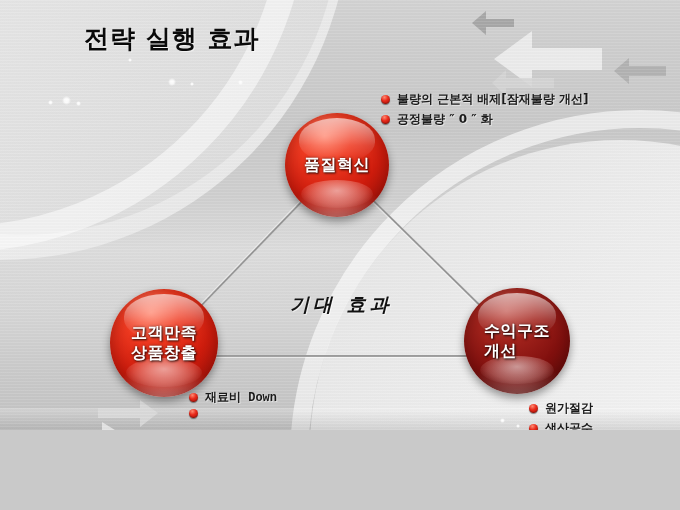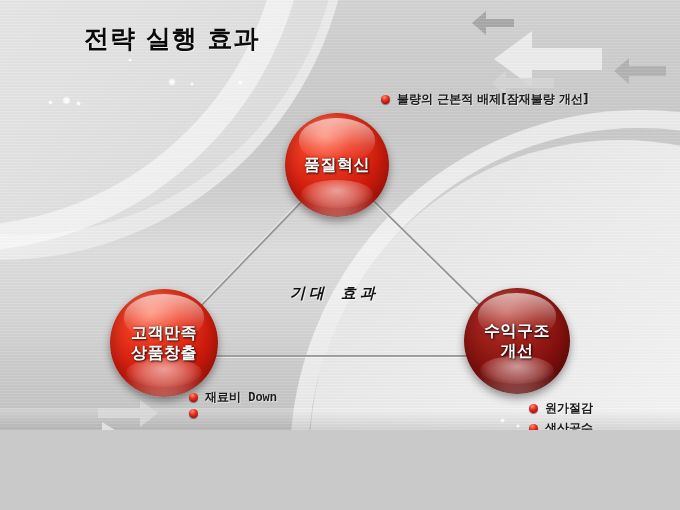--- a/index.html
+++ b/index.html
@@ -102,21 +102,21 @@
     background:linear-gradient(to bottom,#a9a9a9,#8d8d8d,#b6b6b6);
     height:2px; transform-origin:0 50%;
     box-shadow:0 1px 0 rgba(255,255,255,.5);
   }
 
   
   .sphere{
     position:absolute; border-radius:50%;
     z-index:6;
     display:flex; align-items:center; justify-content:center;
-    text-align:center;
+    text-align:left;
     box-shadow:0 4px 9px rgba(0,0,0,.38), inset 0 0 18px rgba(0,0,0,.25);
   }
   .sphere.bright{
     background:
       radial-gradient(circle at 50% 118%, rgba(255,255,255,.55) 0%, rgba(255,255,255,0) 42%),
       radial-gradient(circle at 38% 22%, #ff7b62 0%, #ef3a21 26%, #cf1c0d 58%, #8e0b06 100%);
   }
   .sphere.dark{
     background:
       radial-gradient(circle at 50% 118%, rgba(255,255,255,.42) 0%, rgba(255,255,255,0) 42%),
@@ -139,26 +139,25 @@
   .sphere-label{
     position:relative; z-index:2;
     color:#fff; font-weight:bold; font-size:16px; line-height:1.28;
     text-shadow:1px 1px 2px rgba(0,0,0,.75), 0 0 3px rgba(0,0,0,.5);
     letter-spacing:.5px;
   }
 
   
   #center-caption{
     position:absolute; z-index:7;
-    left:290px; top:284px;
-    font-size:15px; font-weight:bold; font-style:italic;
+    left:290px; top:292px;
+    font-size:19px; font-weight:bold; font-style:italic;
     color:#111; letter-spacing:4px;
     text-shadow:1px 1px 0 rgba(255,255,255,.6);
     white-space:nowrap;
-    font-family:Liberation Mono, monospace;
   }
 
   
   .bullets{ position:absolute; z-index:7; }
   .bullet-row{
     display:flex; align-items:center;
     margin-bottom:3px; white-space:nowrap;
   }
   .bullet-dot{
     flex:0 0 auto;
@@ -273,20 +272,24 @@
     </div>
   </div>
 
   <div id="center-caption">기대 효과</div>
 
   <div class="bullets" style="left:381px; top:91px;">
     <div class="bullet-row">
       <span class="bullet-dot"></span>
       <span class="bullet-text">불량의 근본적 배제[잠재불량 개선]</span>
     </div>
+    <div class="bullet-row">
+      <span class="bullet-dot"></span>
+      <span class="bullet-text">공정불량  ″ 0 ″ 화</span>
+    </div>
   </div>
 
   <div class="bullets" style="left:189px; top:389px;font-family:Liberation Mono, monospace;">
     <div class="bullet-row">
       <span class="bullet-dot"></span>
       <span class="bullet-text">재료비 Down</span>
     </div>
     <div class="bullet-row">
       <span class="bullet-dot"></span>
     </div>

